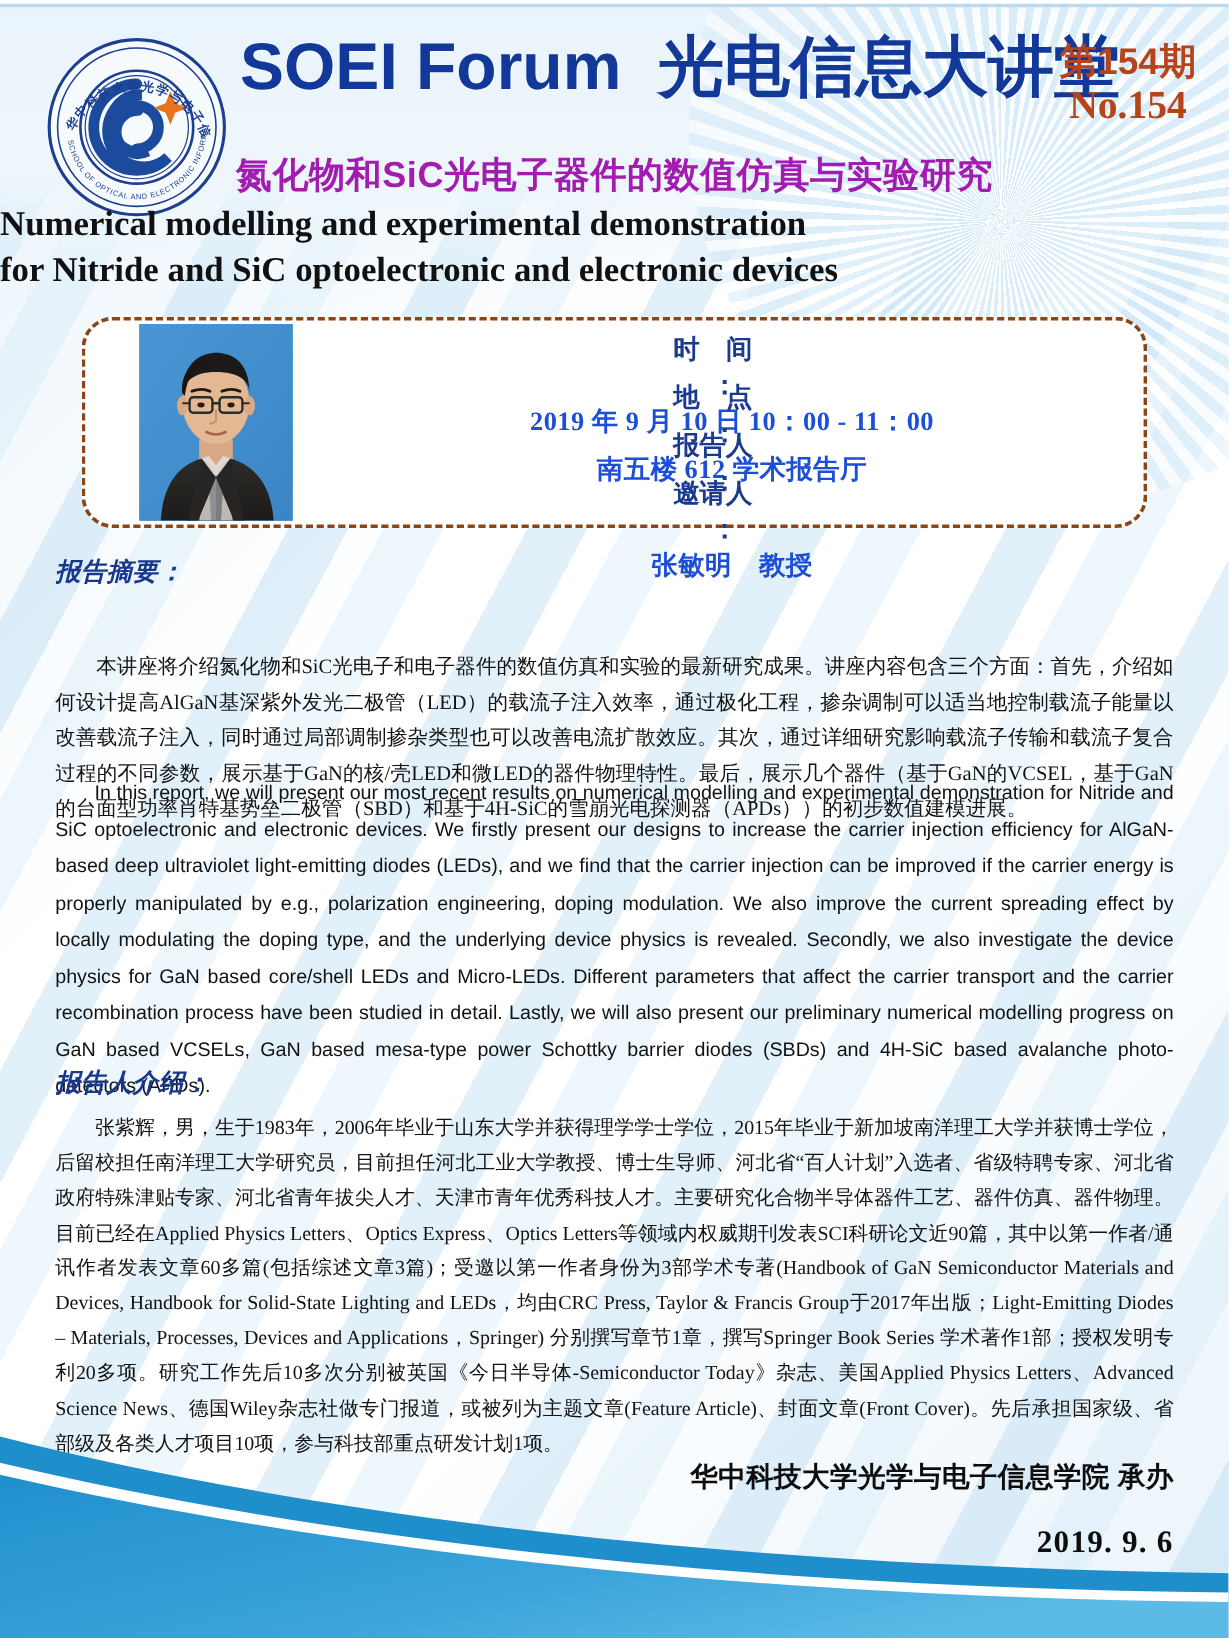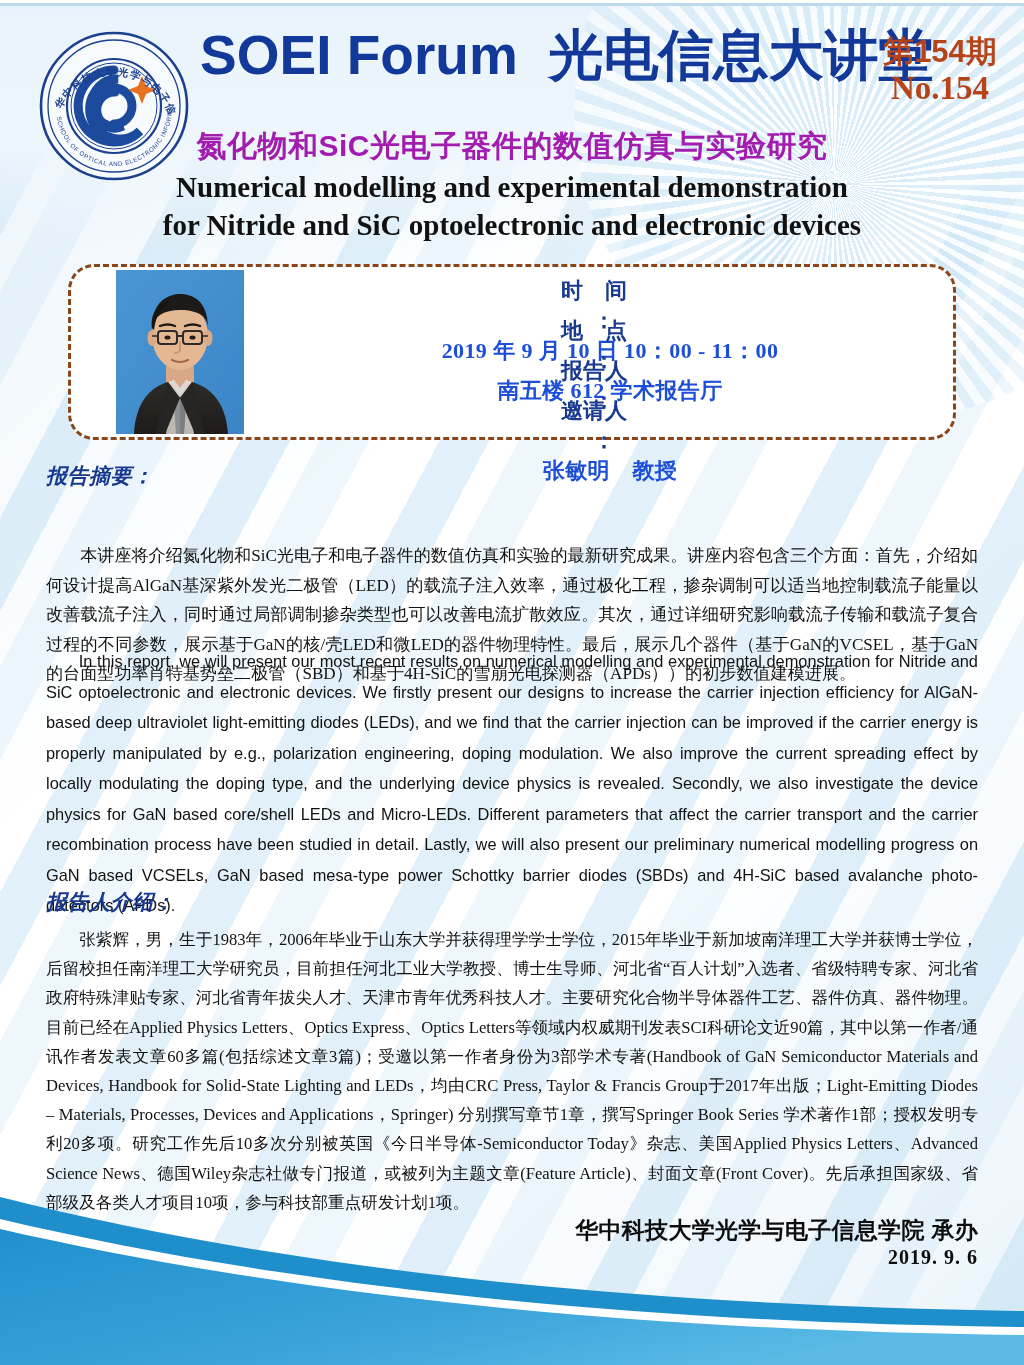--- a/index.html
+++ b/index.html
@@ -132,21 +132,20 @@
     font-family: "Liberation Sans", sans-serif;
     font-size: 30px;
     font-weight: bold;
     color: #a21caf;
     letter-spacing: 0.5px;
   }
   .subtitle-en {
     position: absolute;
     left: 0; right: 0;
     top: 168px;
-    text-align: center;
     font-family: "Liberation Serif", serif;
     font-size: 29px;
     font-weight: bold;
     color: #111111;
     line-height: 1.32;
   }
 
   
   .info-box {
     position: absolute;
@@ -258,23 +257,23 @@
     text-align: right;
   }
   .footer-org {
     font-family: "Liberation Sans", sans-serif;
     font-size: 23px;
     font-weight: bold;
     color: #0d0d0d;
     letter-spacing: 0.3px;
   }
   .footer-date {
-    margin-top: 0;
-    font-family: "Liberation Serif", serif;
-    font-size: 20px;
+    margin-top: 24px;
+    font-family: "Liberation Serif", serif;
+    font-size: 26px;
     font-weight: bold;
     color: #0d0d0d;
     letter-spacing: 1px;
   }
   .footer-wave {
     position: absolute;
     left: 0; bottom: 0; right: 0;
     height: 180px;
     overflow: hidden;
   }

